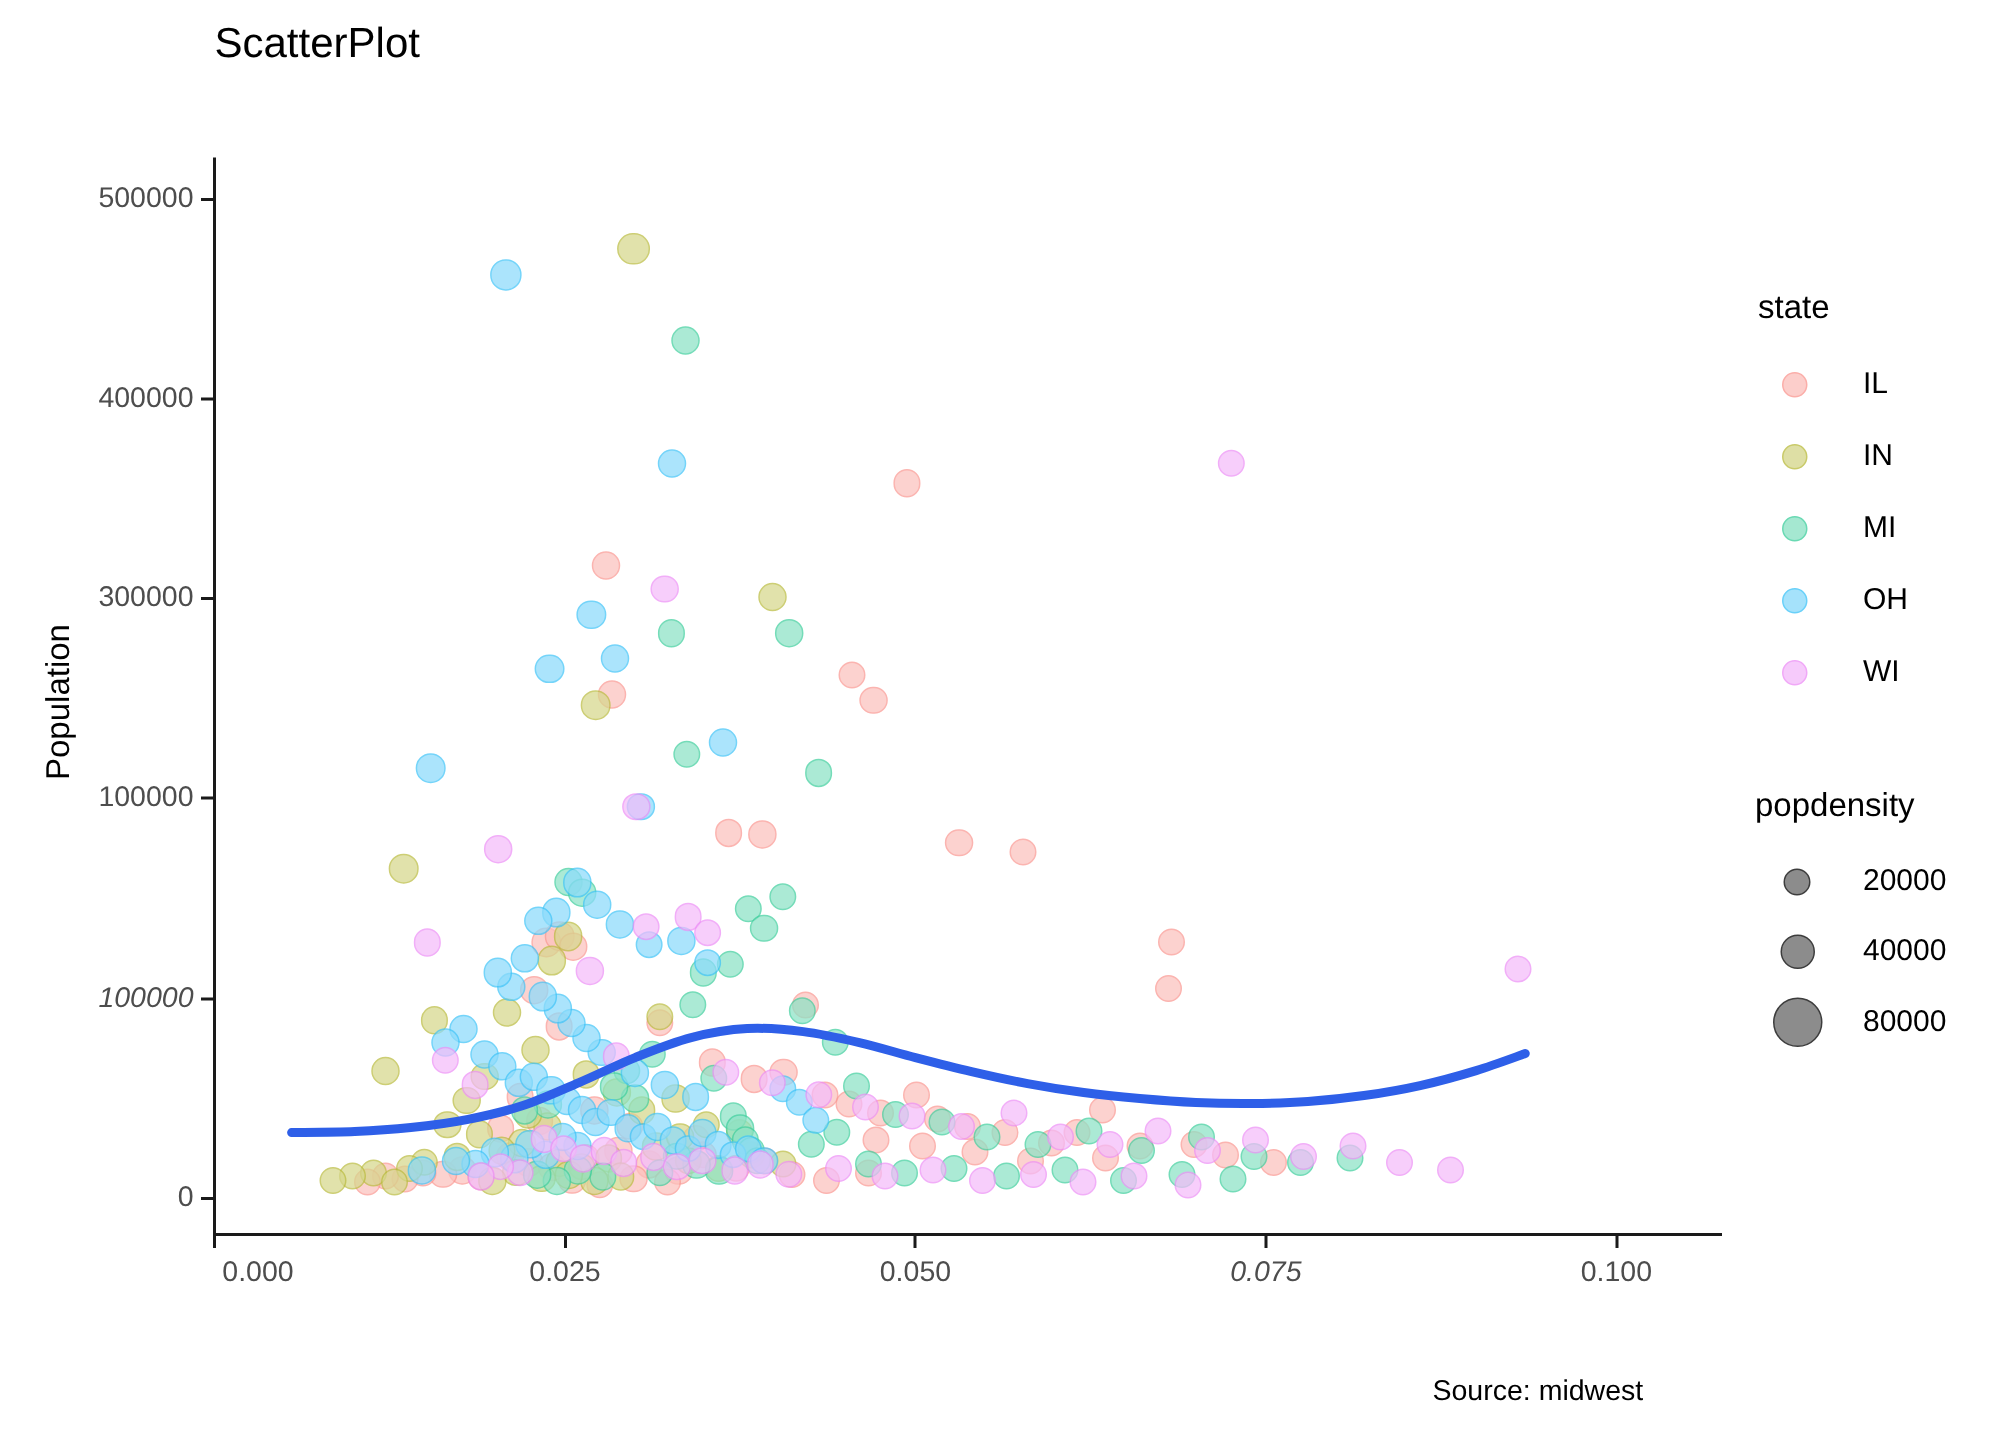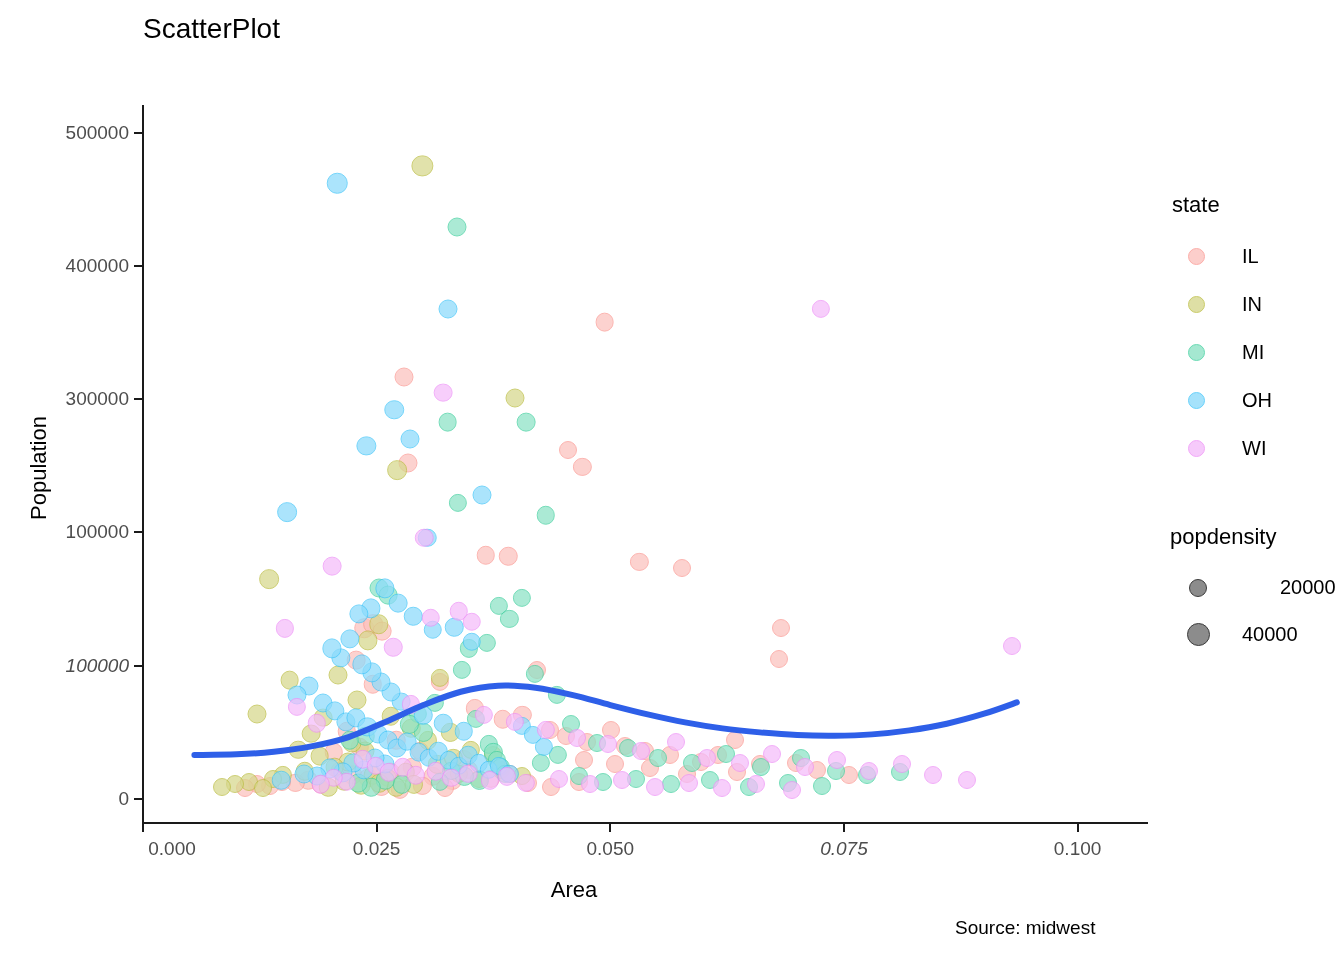--- a/index.html
+++ b/index.html
@@ -226,21 +226,20 @@
       <div class="tick-x" style="left: 375.645px;"></div>
       <div class="ticklabel-x" style="left: 376.645px;">0.025</div>
       <div class="tick-x" style="left: 609.29px;"></div>
       <div class="ticklabel-x" style="left: 610.29px;">0.050</div>
       <div class="tick-x" style="left: 842.935px;"></div>
       <div class="ticklabel-x" style="left: 843.935px; font-style: italic;">0.075</div>
       <div class="tick-x" style="left: 1076.58px;"></div>
       <div class="ticklabel-x" style="left: 1077.58px;">0.100</div>
     </div>
 
-  <div class="axis-title-x">Area</div>
   <div class="axis-title-y">Population</div>
 
   <div id="panel">
     <div id="points-layer">
         <div class="pt" style="width: 19px; height: 19px; left: 260.748px; top: 270.541px; background: rgb(252, 193, 189); border-color: rgb(250, 152, 146);"></div>
         <div class="pt" style="width: 18.75px; height: 18.75px; left: 461.682px; top: 215.9px; background: rgb(252, 193, 189); border-color: rgb(250, 152, 146);"></div>
         <div class="pt" style="width: 18px; height: 18px; left: 425.234px; top: 343.84px; background: rgb(252, 193, 189); border-color: rgb(250, 152, 146);"></div>
         <div class="pt" style="width: 18.25px; height: 18.25px; left: 439.252px; top: 361.165px; background: rgb(252, 193, 189); border-color: rgb(250, 152, 146);"></div>
         <div class="pt" style="width: 19px; height: 19px; left: 265.421px; top: 357.167px; background: rgb(252, 193, 189); border-color: rgb(250, 152, 146);"></div>
         <div class="pt" style="width: 18.5px; height: 18.5px; left: 365.421px; top: 450.457px; background: rgb(252, 193, 189); border-color: rgb(250, 152, 146);"></div>
@@ -560,28 +559,34 @@
             <div class="legend-dot" style="width: 17px; height: 17px; background: rgb(244, 188, 250); border-color: rgb(237, 144, 246);"></div>
           </div>
           <div class="legend-label">WI</div>
         </div>
       </div>
   </div>
 
   <div class="legend" id="legend-size">
     <div class="legend-title">popdensity</div>
     <div id="legend-size-items">
-        <div class="legend-row" style="height: 47px; gap: 38px;">
+        <div class="legend-row" style="height: 47px;">
           <div class="legend-key" style="flex: 0 0 56px; width: 56px;">
             <div class="legend-dot-gray" style="width: 18px; height: 18px;"></div>
           </div>
           <div class="legend-label">20000</div>
         </div>
         <div class="legend-row" style="height: 47px;">
           <div class="legend-key" style="flex: 0 0 56px; width: 56px;">
             <div class="legend-dot-gray" style="width: 23px; height: 23px;"></div>
           </div>
           <div class="legend-label">40000</div>
         </div>
+        <div class="legend-row" style="height: 47px;">
+          <div class="legend-key" style="flex: 0 0 56px; width: 56px;">
+            <div class="legend-dot-gray" style="width: 33px; height: 33px;"></div>
+          </div>
+          <div class="legend-label">80000</div>
+        </div>
       </div>
   </div>
 
 </div>
 
 </body></html>

